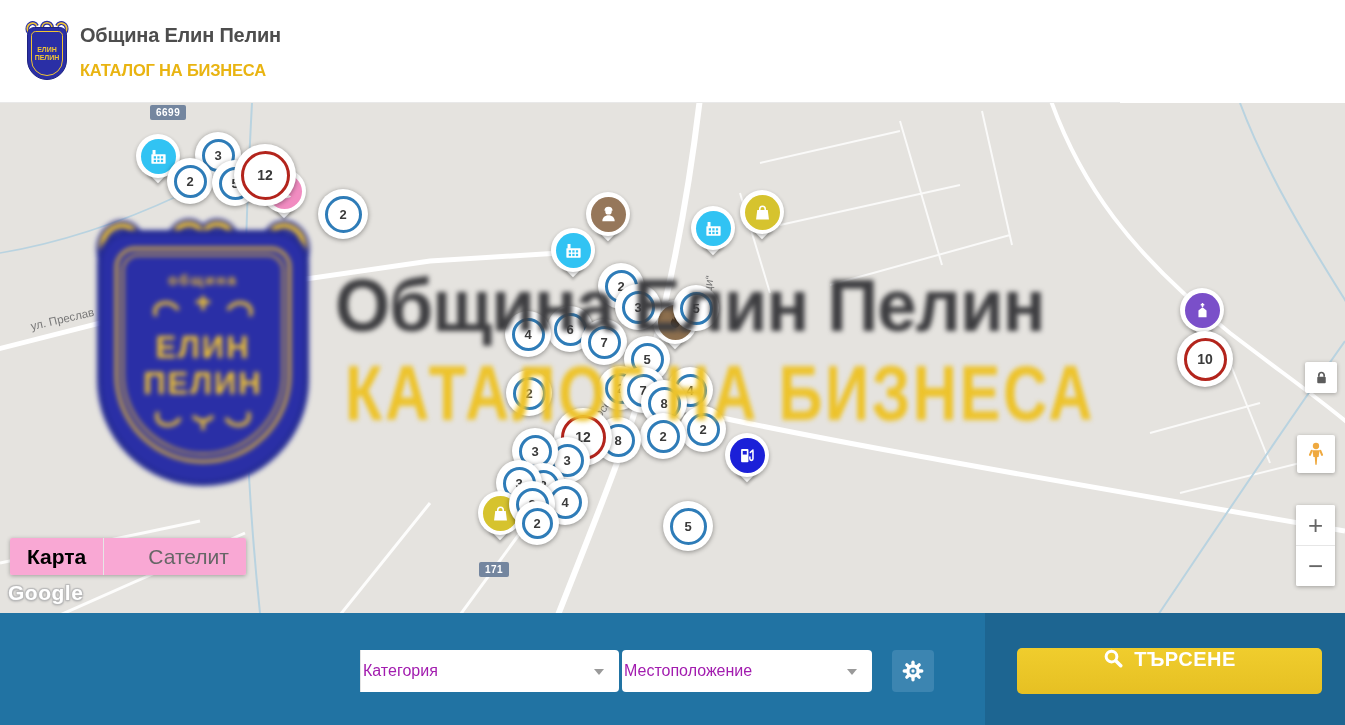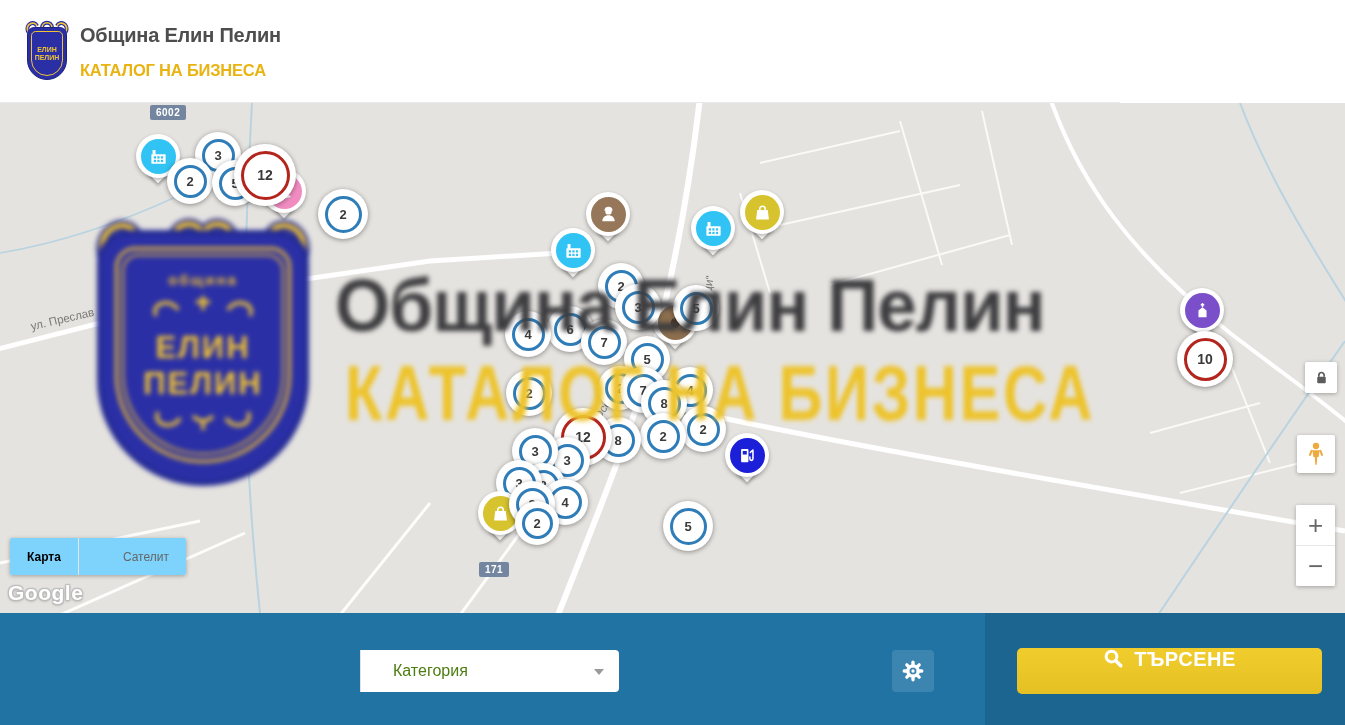--- a/index.html
+++ b/index.html
@@ -42,21 +42,21 @@
   .wm-logo .sh .b1 { position:absolute; inset:12px 13px 18px 13px; border:3px solid #eebe2f; border-radius:22px 22px 96px 96px; }
   .wm-logo .sh .b2 { position:absolute; inset:19px 20px 26px 20px; border:2px solid #eebe2f; border-radius:18px 18px 88px 88px; }
   .wm-logo .sh .inner-txt { position:absolute; inset:0; display:flex; flex-direction:column; align-items:center; }
   .wm-small { margin-top:36px; color:#eebe2f; font-size:15px; font-weight:700; letter-spacing:2px; }
   .wm-big { color:#f2c433; font-size:31px; font-weight:700; letter-spacing:2px; line-height:36px; }
   .wm-text-title { position:absolute; left:335px; top:160px; font-size:74px; font-weight:700; color:#3d3d40; white-space:nowrap; filter:blur(2.8px); transform:scaleX(0.96); transform-origin:left top; letter-spacing:-1px; }
   .wm-text-sub { position:absolute; left:345px; top:246px; font-size:74px; font-weight:700; color:#edc32b; white-space:nowrap; filter:blur(2.4px); transform:scaleX(0.83) scaleY(1.05); transform-origin:left top; letter-spacing:3px; }
 
   
   .maptype { position:absolute; left:10px; top:435px; z-index:40; display:flex; box-shadow:0 1px 4px rgba(0,0,0,.3); border-radius:2px; overflow:hidden; }
-  .maptype button { height:37px; background:#7dd3fc; border:none; font-family:"Liberation Sans",sans-serif; font-size:12px; padding:0 17px; cursor:pointer; }
+  .maptype button { height:37px; background:#f9a8d4; border:none; font-family:"Liberation Sans",sans-serif; font-size:21px; padding:0 17px; cursor:pointer; }
   .maptype .active { font-weight:700; color:#000; }
   .maptype .inactive { color:#666; border-left:1px solid #e6e6e6;padding-left:44px; }
   .google-logo { position:absolute; left:8px; top:478px; z-index:40; font-size:21px; font-weight:700; color:#fff; letter-spacing:0.5px; cursor:pointer;
     text-shadow:-1px -1px 1px #bbb, 1px -1px 1px #bbb, -1px 1px 1px #bbb, 1px 1px 1px #bbb, 0 1px 3px #999; }
   .attribution { position:absolute; right:0; bottom:0; height:17px; z-index:40; background:rgba(245,244,241,.85); display:flex; align-items:center; gap:14px; padding:0 7px; font-size:10.5px; color:#3c3c3c; }
   .attribution span, .attribution a { color:#3c3c3c; text-decoration:none; white-space:nowrap; }
   .ctl-btn { position:absolute; z-index:40; background:#fff; border:none; box-shadow:0 1px 4px rgba(0,0,0,.3); border-radius:2px; display:flex; align-items:center; justify-content:center; cursor:pointer; }
   .lock-btn { left:1305px; top:259px; width:32px; height:31px; }
   .pegman-btn { left:1297px; top:332px; width:38px; height:38px; }
   .zoom-panel { position:absolute; left:1296px; top:402px; width:39px; height:81px; z-index:40; background:#fff; box-shadow:0 1px 4px rgba(0,0,0,.3); border-radius:2px; display:flex; flex-direction:column; }
@@ -67,21 +67,21 @@
   
   .searchbar { position:absolute; left:0; top:613px; width:1345px; height:112px; background:#2173a3; }
   .searchbar .right-panel { position:absolute; left:985px; top:0; width:360px; height:112px; background:#1d6591; }
   .input-group { position:absolute; left:68px; top:37px; width:551px; height:42px; background:#fff; border-radius:4px; display:flex; align-items:center; }
   .input-group .pencil { width:48px; display:flex; align-items:center; justify-content:center; }
   .input-group input { flex:1; height:100%; border:none; outline:none; font-size:16px; color:#555; font-family:"Liberation Sans",sans-serif; min-width:0; }
   .input-group input::placeholder { color:#a3a3a3; }
   .sel { position:absolute; top:37px; height:42px; background:#fff; display:flex; align-items:center; cursor:pointer; }
   .sel-cat { left:360px; width:259px; border-left:1px solid #e3e3e3; border-radius:0 4px 4px 0; }
   .sel-loc { left:622px; width:250px; border-radius:4px; }
-  .sel .lbl { margin-left:32px; font-size:16px; color:#4d7c0f; }
+  .sel .lbl { margin-left:2px; font-size:16px; color:#a21caf; }
   .sel .caret { position:absolute; right:15px; top:50%; margin-top:-2px; width:0; height:0; border-left:5px solid transparent; border-right:5px solid transparent; border-top:6px solid #9a9a9a; }
   .gear-btn { position:absolute; left:892px; top:37px; width:42px; height:42px; background:#3c85b1; border:none; border-radius:4px; display:flex; align-items:center; justify-content:center; cursor:pointer; }
   .search-btn { position:absolute; left:1017px; top:35px; width:305px; height:46px; border:none; border-radius:5px; background:linear-gradient(#f0cd2d,#e6c023); display:flex; align-items:flex-start; justify-content:center; gap:11px; cursor:pointer; }
   .search-btn .lbl { color:#fff; font-size:20px; font-weight:700; letter-spacing:0.5px; font-family:"Liberation Sans",sans-serif; }
 </style>
 </head>
 <body>
 
 <div class="header">
   <div class="brand">
@@ -111,21 +111,21 @@
     <path d="M1050 -5 C1080 80 1130 150 1230 230 C1285 272 1325 300 1350 322" stroke="#ffffff" stroke-width="4" fill="none"></path>
     <path d="M760 60 L900 28 M780 122 L960 82 M830 182 L1010 132 M900 18 L942 162 M982 8 L1012 142 M740 90 L770 190" stroke="#ffffff" stroke-width="2" fill="none" opacity="0.8"></path>
     <path d="M0 460 L200 418 M60 512 L245 430 M340 512 L430 400 M460 512 L520 430" stroke="#ffffff" stroke-width="3" fill="none" opacity="0.9"></path>
     <path d="M1150 330 L1260 300 M1180 390 L1300 360 M1230 260 L1270 360" stroke="#ffffff" stroke-width="2" fill="none" opacity="0.8"></path>
     <path d="M252 0 C244 150 238 300 260 510" stroke="#b9d3e0" stroke-width="2" fill="none"></path>
     <path d="M1240 0 C1270 80 1322 160 1350 205" stroke="#b9d3e0" stroke-width="2" fill="none"></path>
     <path d="M1345 238 C1280 330 1220 420 1158 512" stroke="#b9d3e0" stroke-width="2" fill="none"></path>
     <path d="M0 150 C60 140 120 120 180 92" stroke="#b9d3e0" stroke-width="1.5" fill="none"></path>
   </svg>
 
-  <div class="road-badge" style="left:150px; top:2px;">6002</div>
+  <div class="road-badge" style="left:150px; top:2px;">6699</div>
   <div class="road-badge" style="left:479px; top:459px;">171</div>
   <div class="road-name" style="left:30px; top:210px; transform:rotate(-13deg);">ул. Преслав</div>
   <div class="road-name" style="left:562px; top:348px; transform:rotate(-52deg); transform-origin:left top;">бул. „Новосел</div>
   <div class="road-name" style="left:700px; top:175px; transform:rotate(-80deg);">ци“</div>
 
   <div id="markers">
       <div class="pin" style="left: 158px; top: 53px; color: rgb(49, 195, 243);">
         <div class="tip"></div>
         <div class="bubble">
           <div class="inner" style="background:#31c3f3">
@@ -407,20 +407,24 @@
     <button class="zin">+</button>
     <button class="zout">−</button>
   </div>
 </div>
 
 <div class="searchbar">
   <div class="right-panel"></div>
 
   <div class="sel sel-cat">
     <span class="lbl">Категория</span>
+    <span class="caret"></span>
+  </div>
+  <div class="sel sel-loc">
+    <span class="lbl">Местоположение</span>
     <span class="caret"></span>
   </div>
   <button class="gear-btn">
     <svg width="22" height="22" viewBox="0 0 16 16">
         <g stroke="#fff" stroke-width="2.4" stroke-linecap="round">
           <line x1="8" y1="1.6" x2="8" y2="4.2"></line>
           <line x1="8" y1="11.8" x2="8" y2="14.4"></line>
           <line x1="1.6" y1="8" x2="4.2" y2="8"></line>
           <line x1="11.8" y1="8" x2="14.4" y2="8"></line>
           <line x1="3.5" y1="3.5" x2="5.3" y2="5.3"></line>

